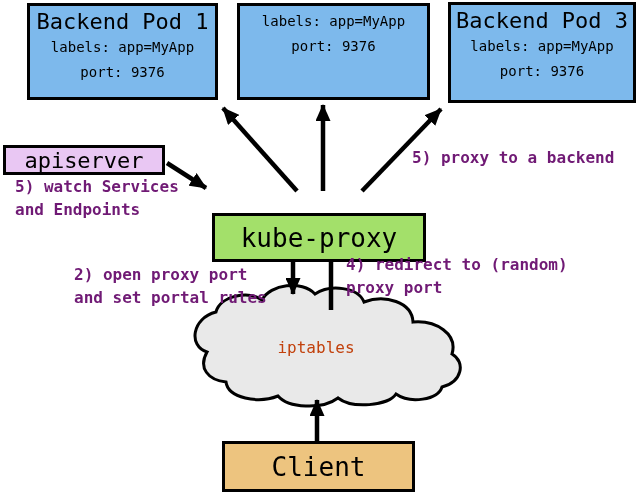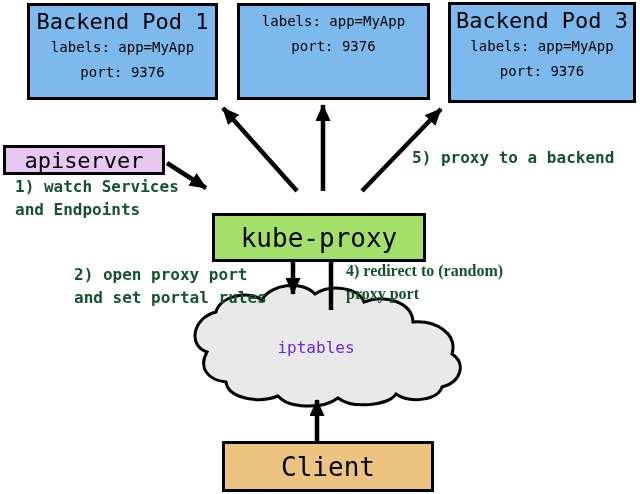--- a/index.html
+++ b/index.html
@@ -55,30 +55,30 @@
     align-items: center;
     justify-content: center;
     white-space: nowrap;
   }
   .apiserver { background: var(--apiserver-fill); font-size: 22px; }
   .kubeproxy { background: var(--kubeproxy-fill); font-size: 26px; }
   .client   { background: var(--client-fill);   font-size: 26px; }
   .cloud-label {
     position: absolute;
     font-size: 16px;
-    color: #6d28d9;
+    color: #c2410c;
     text-align: center;
     white-space: nowrap;
   }
   .annotation {
     position: absolute;
     font-size: 16px;
     font-weight: bold;
     line-height: 23px;
-    color: #14532d;
+    color: #701a75;
     white-space: pre-line;
   }
   .arrow { stroke: var(--line); stroke-width: 4.5; }
   .cloud { fill: var(--cloud-fill); stroke: var(--line); stroke-width: 3; }
 </style>
 </head>
 <body>
 
 <div class="canvas">
 
@@ -138,25 +138,25 @@
   <div class="box center-box apiserver" style="left:3px; top:116px; width:162px; height:30px;margin-top:29px;">
     <span>apiserver</span>
   </div>
 
   <div class="box center-box kubeproxy" style="left:212px; top:193px; width:214px; height:49px;margin-top:20px;">
     <span>kube-proxy</span>
   </div>
 
   <div class="cloud-label" style="left:256px; top:338px; width:120px;">iptables</div>
 
-  <div class="box center-box client" style="left:222px; top:441px; width:212px; height:51px;">
+  <div class="box center-box client" style="left:222px; top:441px; width:193px; height:51px;">
     <span>Client</span>
   </div>
 
-  <div class="annotation" style="left:15px; top:175px;">1) watch Services
+  <div class="annotation" style="left:15px; top:175px;">5) watch Services
 and Endpoints</div>
   <div class="annotation" style="left:74px; top:263px;">2) open proxy port
 and set portal rules</div>
-  <div class="annotation" style="left:346px; top:259px;font-family:Liberation Serif, serif;">4) redirect to (random)
+  <div class="annotation" style="left:346px; top:253px;">4) redirect to (random)
 proxy port</div>
   <div class="annotation" style="left:412px; top:146px;">5) proxy to a backend</div>
 
 </div>
 
 </body></html>

